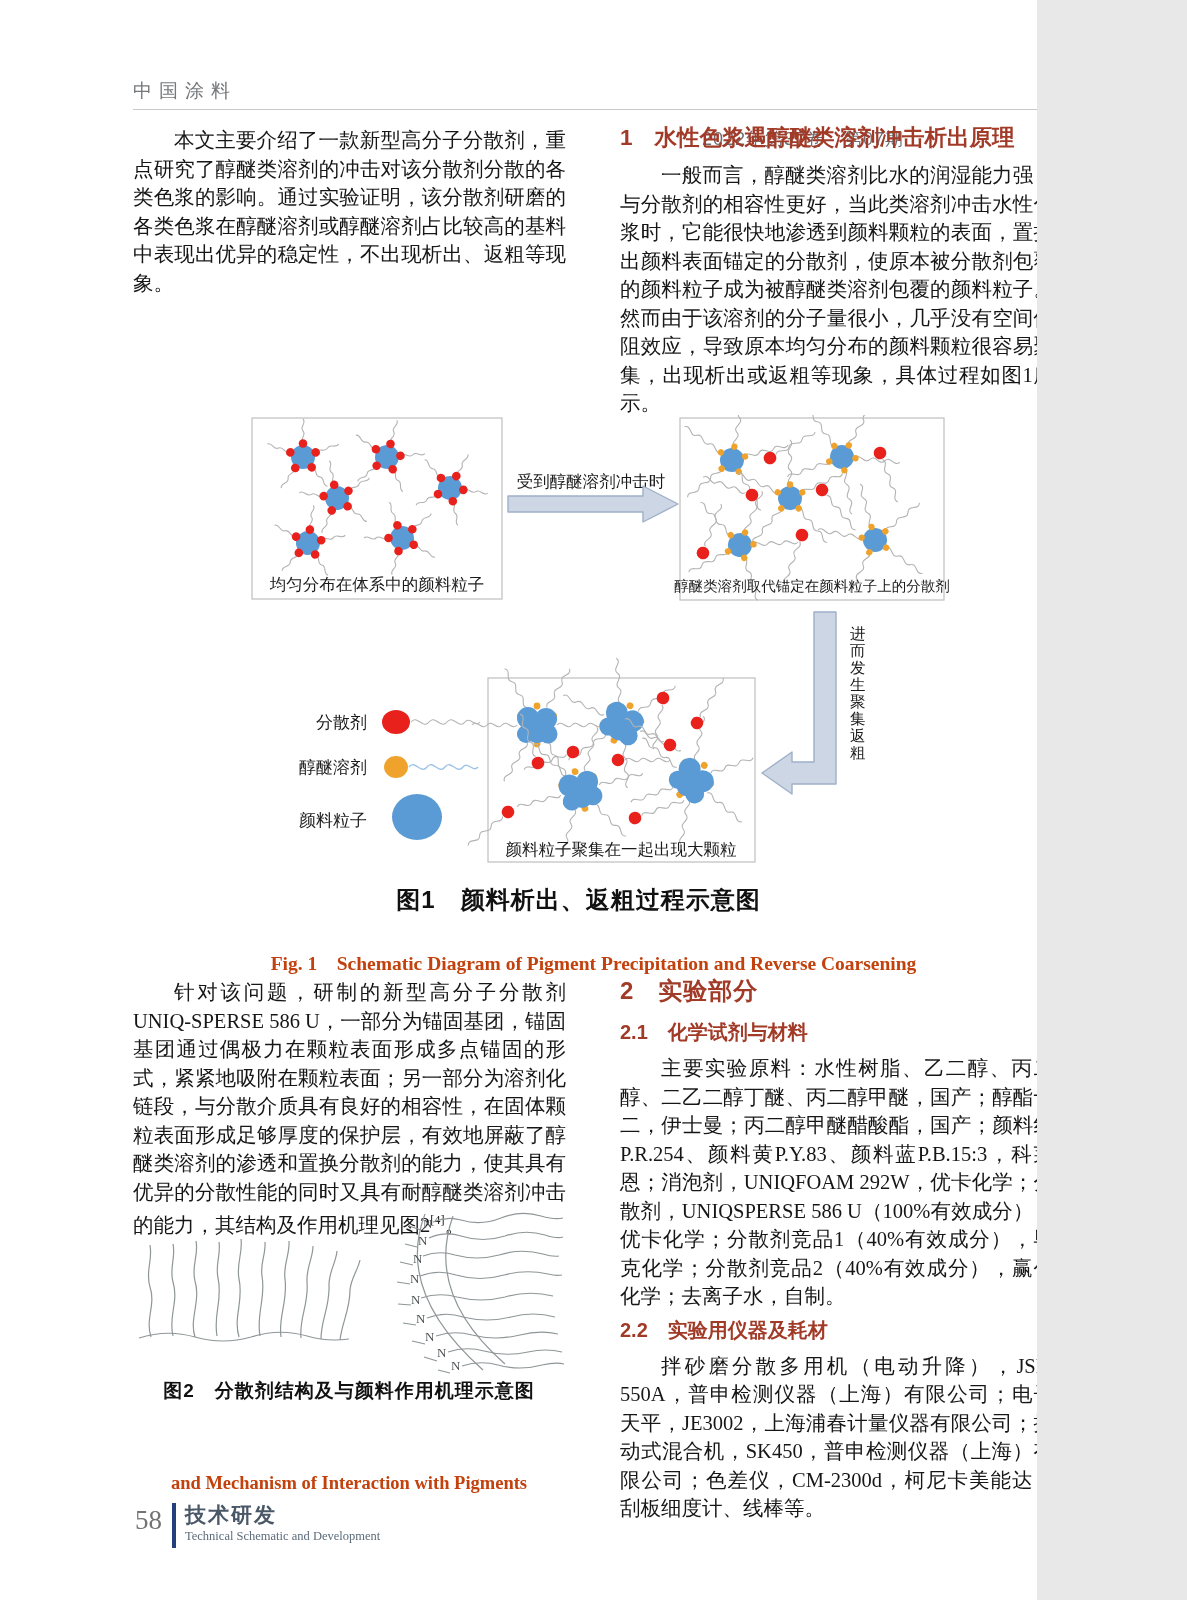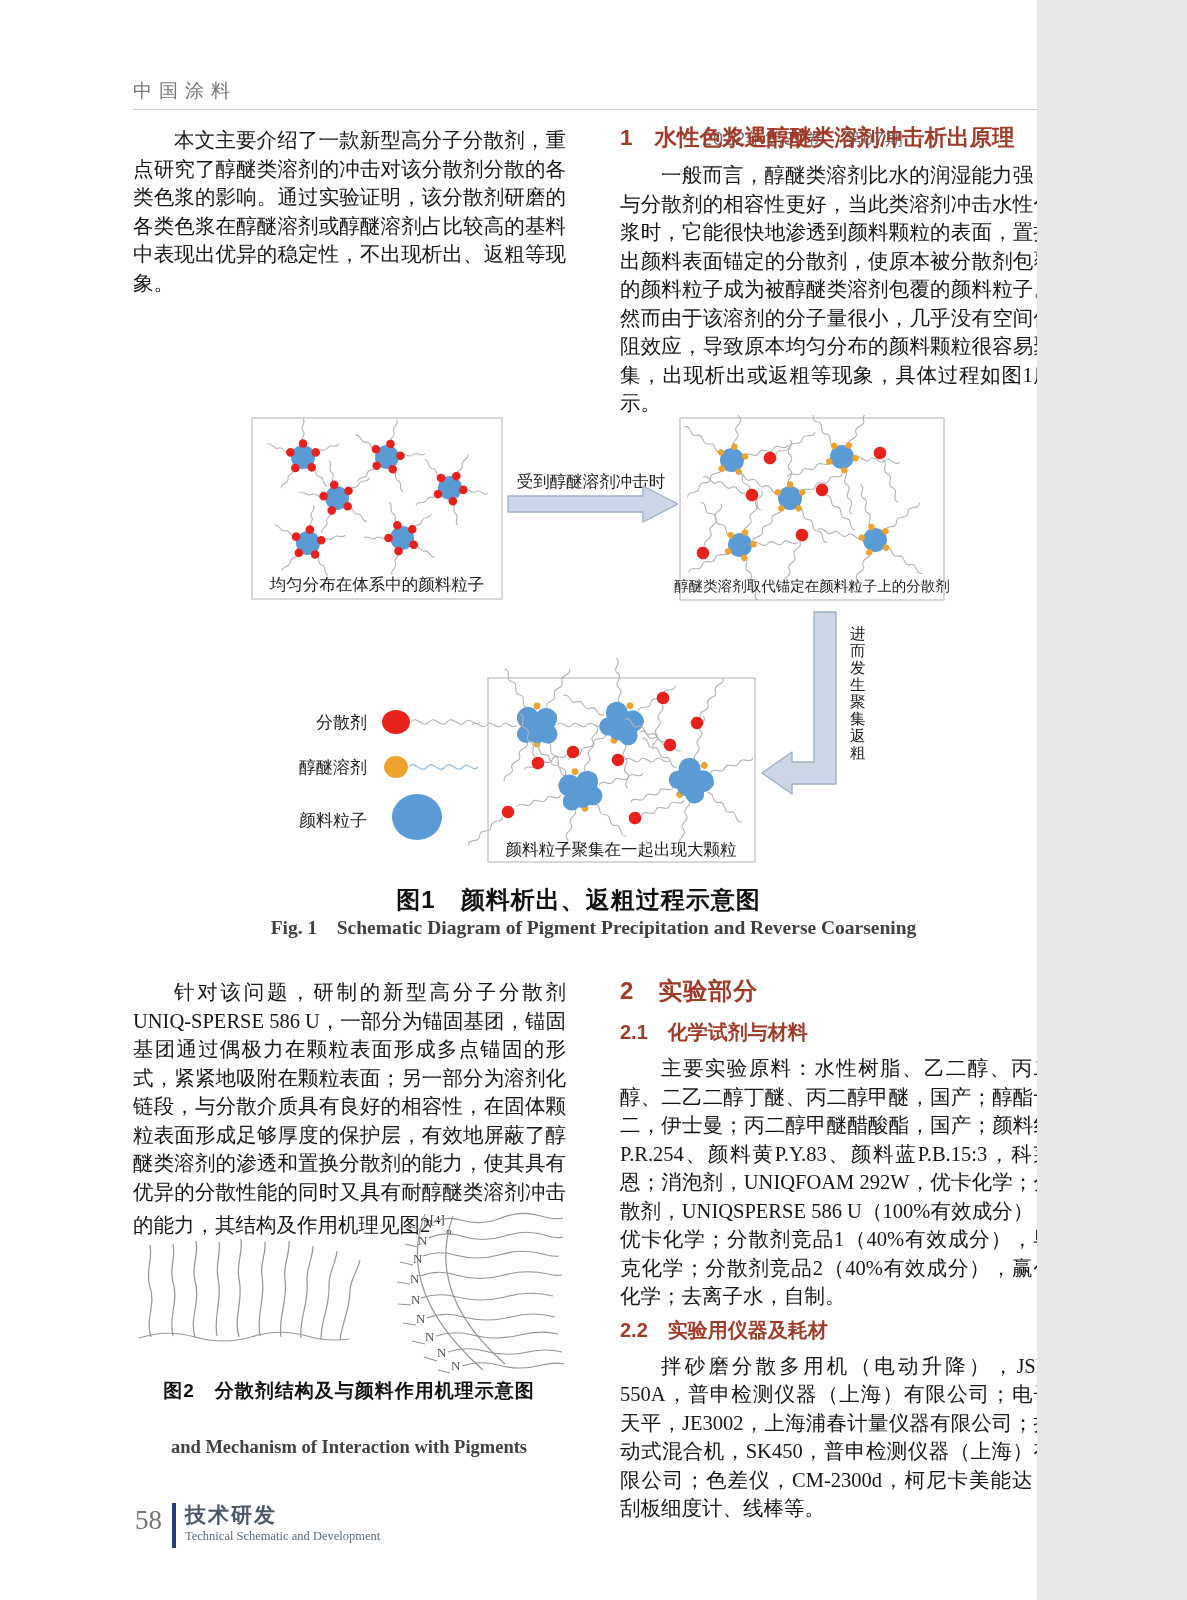--- a/index.html
+++ b/index.html
@@ -25,21 +25,21 @@
   .h1 .num{margin-right:22px;}
   .h2{font-size:24px;margin:0 0 12px 0;letter-spacing:1px;}
   .h2 .num{margin-right:24px;}
   .h3{font-size:20px;margin:6px 0 8px 0;}
   .h3 .num{margin-right:20px;}
   
   .fig1{position:absolute;left:133px;top:415px;width:921px;height:455px;}
   .fig2{position:absolute;left:133px;top:1212px;width:432px;height:164px;}
   .caption-cn{position:absolute;text-align:center;font-family:"Liberation Sans","DejaVu Sans",sans-serif;
               font-weight:bold;color:#111;}
-  .caption-en{position:absolute;text-align:center;font-weight:bold;color:#404040;}
+  .caption-en{position:absolute;text-align:center;font-weight:bold;color:#c2410c;margin-top:36px;}
   .cap1-cn{left:118px;top:884px;width:921px;font-size:24px;letter-spacing:1px;}
   .cap1-en{left:133px;top:914px;width:921px;font-size:19.5px;}
   .cap2-cn{left:133px;top:1378px;width:432px;font-size:19px;letter-spacing:1px;}
   .cap2-en1{left:133px;top:1408px;width:432px;font-size:18.5px;}
   .cap2-en2{left:133px;top:1437px;width:432px;font-size:18.5px;}
   
   .panel{fill:#ffffff;stroke:#bfbfbf;stroke-width:1.2;}
   .f-blue{fill:var(--c-pigment);}
   .f-red{fill:var(--c-red);}
   .f-yellow{fill:var(--c-yellow);}

